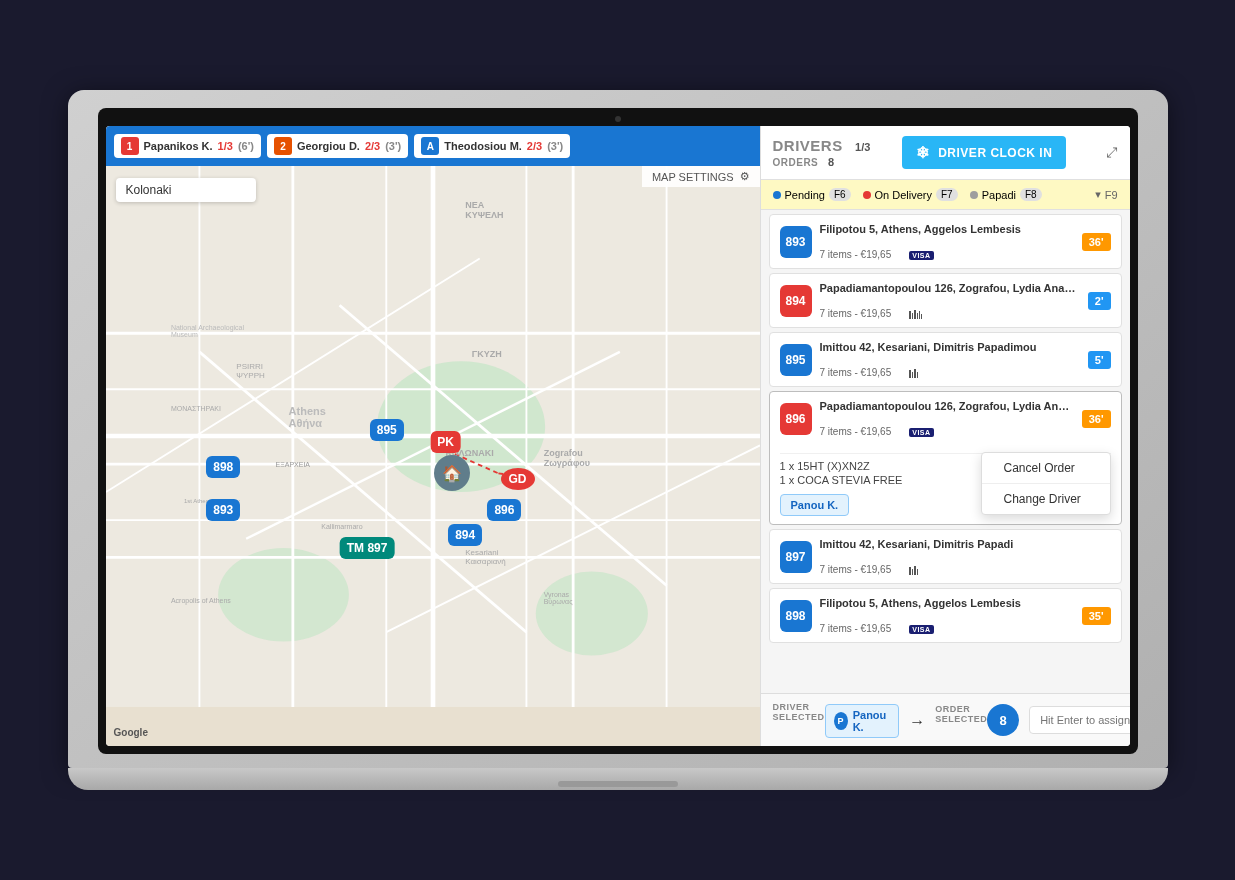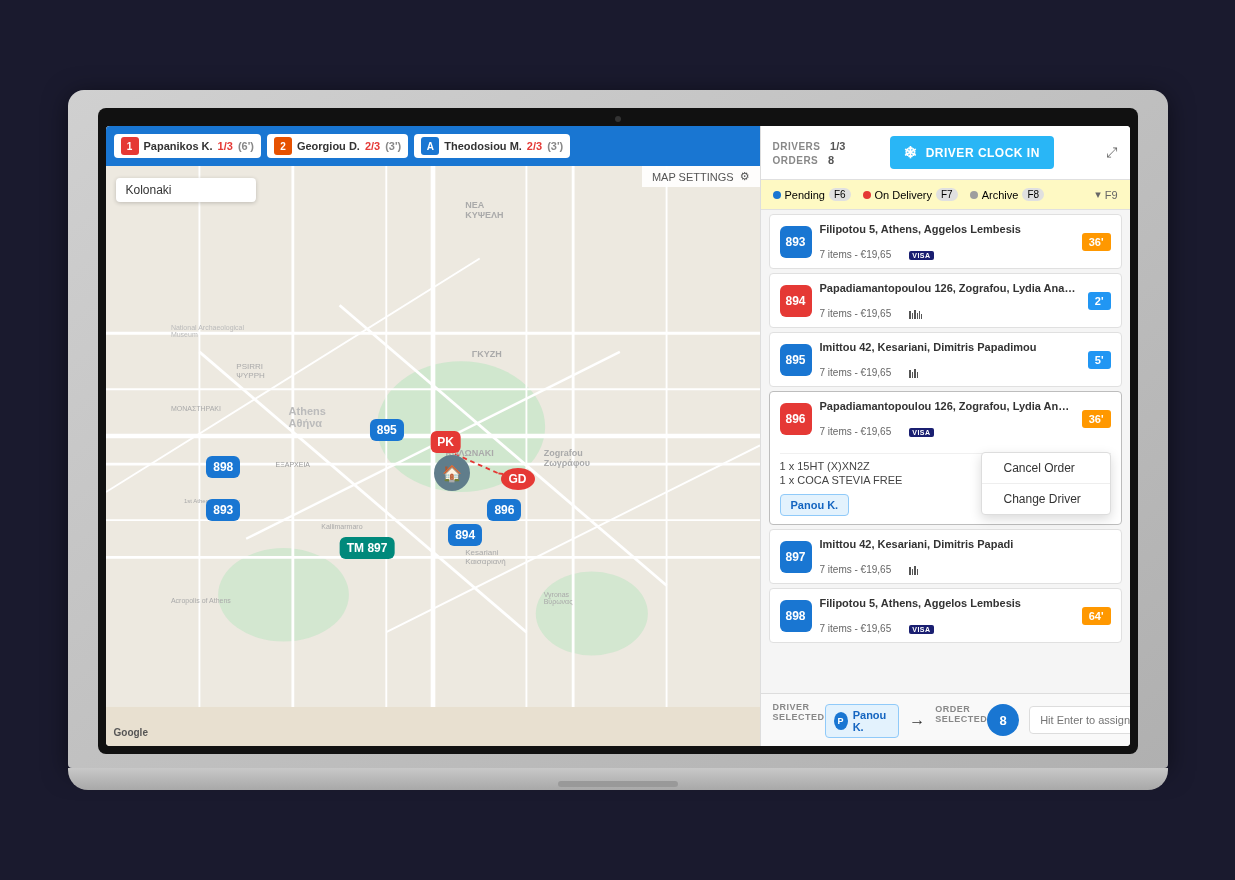--- a/index.html
+++ b/index.html
@@ -604,21 +604,21 @@
 
               <div class="google-logo" style="font-size:10px;color:#555;">Google</div>
             </div>
           </div>
 
           <div class="right-panel">
 
             <div class="panel-header">
               <div class="drivers-info">
                 <div>
-                  <span style="color:#888;font-size:10px;letter-spacing:0.5px;margin-top:23px;">DRIVERS&nbsp;&nbsp;</span>
+                  <span style="color:#888;font-size:15px;letter-spacing:0.5px;margin-top:23px;">DRIVERS&nbsp;&nbsp;</span>
                   <span style="font-size:11px;font-weight:700;">1/3</span>
                 </div>
                 <div>
                   <span style="color:#888;font-size:10px;letter-spacing:0.5px;">ORDERS&nbsp;&nbsp;</span>
                   <span style="font-size:11px;font-weight:700;">8</span>
                 </div>
               </div>
               <button class="clock-in-btn">
                 <span style="font-size:16px;">❄</span>
                 <span>DRIVER CLOCK IN</span>
@@ -632,21 +632,21 @@
                 <span>Pending</span>
                 <span class="filter-count">F6</span>
               </div>
               <div class="filter-tab">
                 <span class="filter-dot dot-red"></span>
                 <span>On Delivery</span>
                 <span class="filter-count">F7</span>
               </div>
               <div class="filter-tab">
                 <span class="filter-dot dot-gray"></span>
-                <span>Archive</span>
+                <span>Papadi</span>
                 <span class="filter-count">F8</span>
               </div>
               <div class="filter-more">
                 <span>▾</span>
                 <span>F9</span>
               </div>
             </div>
 
             <div class="orders-list">
 
@@ -752,21 +752,21 @@
               <div class="order-card">
                 <div class="order-header">
                   <div class="order-num num-blue">898</div>
                   <div class="order-info">
                     <div class="order-address">Filipotou 5, Athens, Aggelos Lembesis</div>
                     <div class="order-details">
                       <span>7 items - €19,65</span>
                       <span class="visa-icon">VISA</span>
                     </div>
                   </div>
-                  <div class="order-time time-orange">64'</div>
+                  <div class="order-time time-orange">35'</div>
                 </div>
               </div>
 
             </div>
 
             <div class="bottom-panel">
               <div class="bottom-driver-info">
                 <div class="bottom-label">DRIVER<br>SELECTED</div>
                 <div class="bottom-driver-chip">
                   <div class="driver-avatar-small">P</div>

